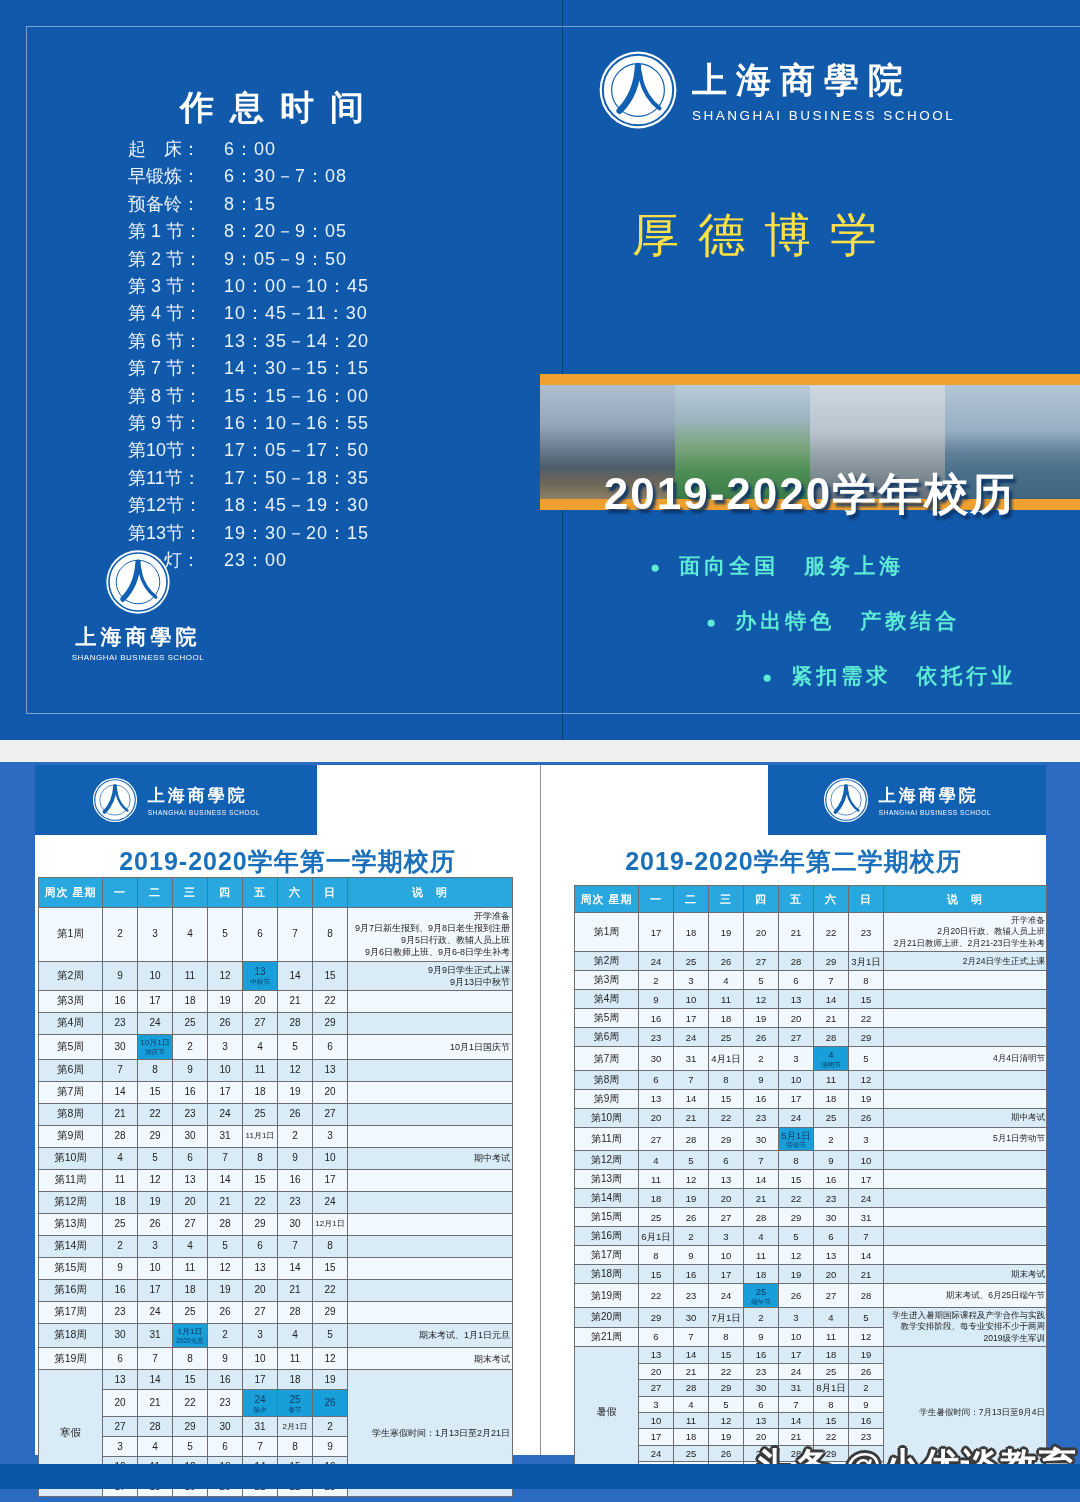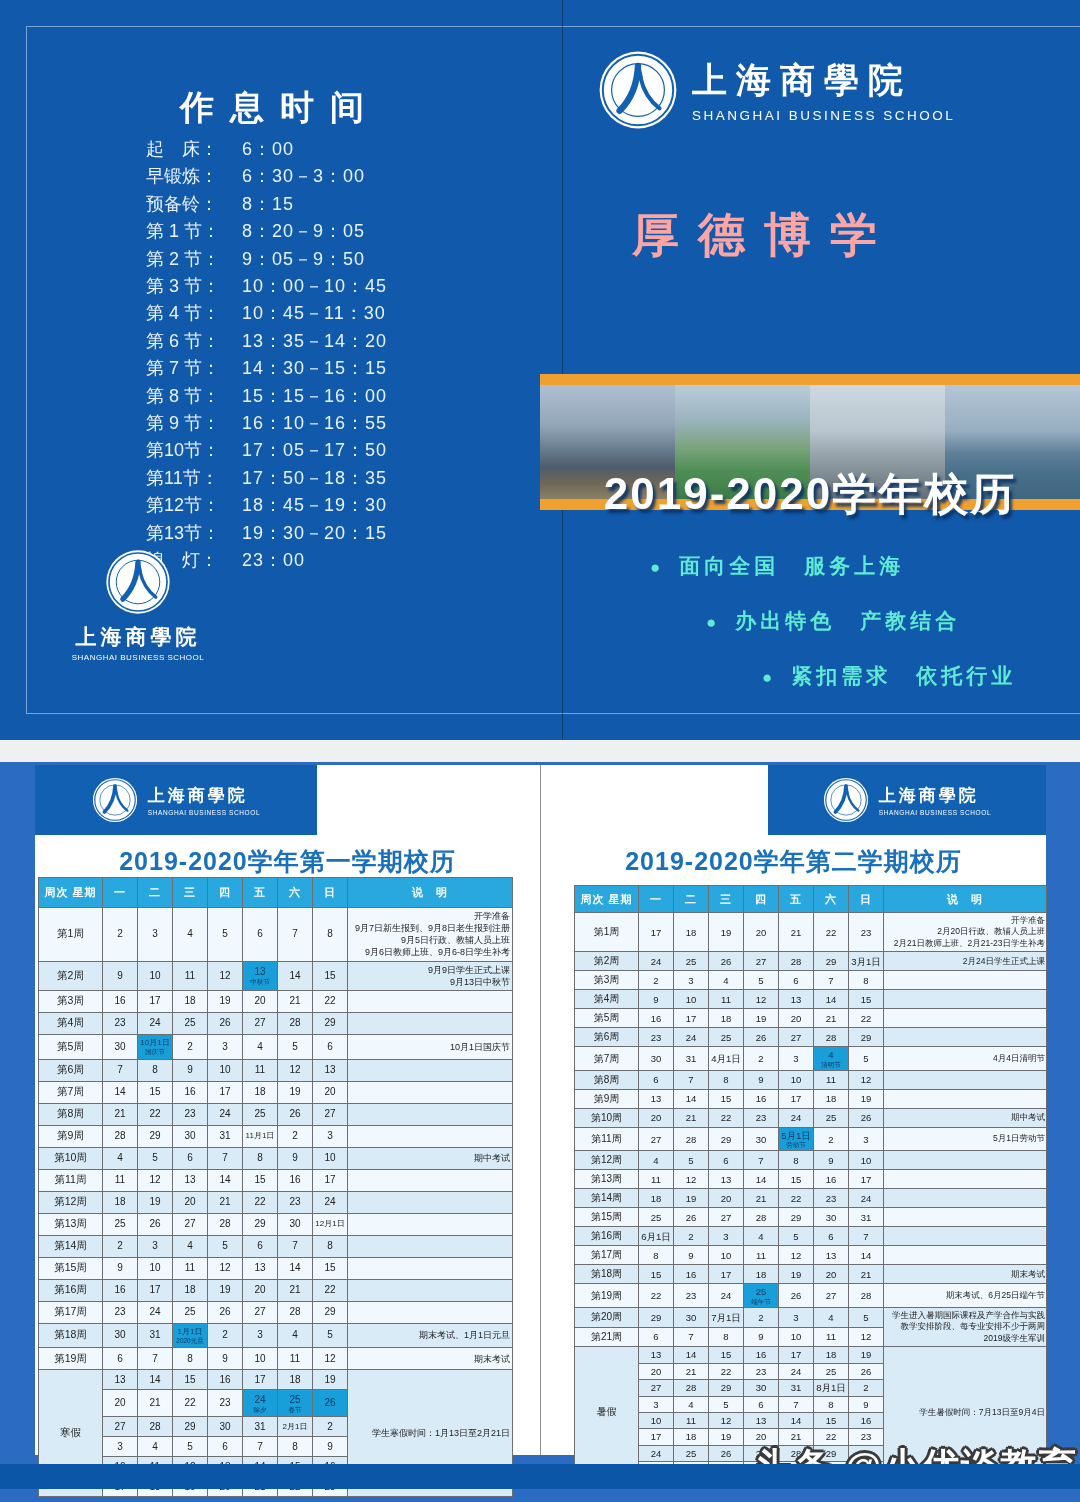--- a/index.html
+++ b/index.html
@@ -12,42 +12,42 @@
 
   
   .brochure{position:absolute;left:0;top:0;width:1080px;height:740px;background:#1159aa;padding-left:44px;}
   .inner-frame{position:absolute;inset:26px;border:1px solid rgba(255,255,255,.45);pointer-events:none;}
   .fold-line{position:absolute;left:562px;top:0;width:1px;height:740px;background:rgba(8,35,70,.55);}
 
   
   .schedule-title{position:absolute;left:0;top:62px;width:560px;text-align:center;
     color:#fff;font-size:34px;font-weight:bold;letter-spacing:16px;}
   .schedule-list{position:absolute;left:128px;top:136px;color:#e9f3ff;font-size:18px;}
-  .sch-row{line-height:27.4px;white-space:nowrap;margin-left:18px;}
+  .sch-row{line-height:27.4px;white-space:nowrap;}
   .sch-label{display:inline-block;width:96px;}
   .sch-time{letter-spacing:1px;}
 
   
   .contacts{position:absolute;left:58px;top:543px;display:flex;color:#fff;}
   .contact-logo{width:160px;text-align:center;padding-top:6px;}
   .contact-logo .badge{display:inline-block;width:66px;height:66px;}
   .contact-logo .cn{display:block;font-size:21px;font-weight:bold;letter-spacing:4px;margin-top:4px;font-family:"Liberation Serif","DejaVu Serif",serif;}
   .contact-logo .en{display:block;font-size:8px;letter-spacing:.5px;margin-top:2px;}
   .contact-lines{font-size:14.5px;font-weight:bold;line-height:21px;padding-left:6px;}
   .campus{margin-bottom:11px;}
   .campus-name{letter-spacing:1px;}
   .campus-line{white-space:nowrap;}
 
   
   .cover-logo{position:absolute;left:598px;top:50px;display:flex;align-items:center;}
   .cover-logo .badge{display:inline-block;width:80px;height:80px;}
   .cover-logo-text{margin-left:14px;color:#fff;}
   .cover-logo-text .cn{display:block;font-size:35px;font-weight:bold;letter-spacing:9px;font-family:"Liberation Serif","DejaVu Serif",serif;}
   .cover-logo-text .en{display:block;font-size:13.5px;letter-spacing:2.5px;margin-top:4px;}
-  .motto{position:absolute;left:632px;top:204px;color:#fca5a5;font-weight:bold;font-size:47px;letter-spacing:19px;}
+  .motto{position:absolute;left:632px;top:204px;color:#fde047;font-weight:normal;font-size:47px;letter-spacing:19px;}
   .motto-line2{margin-left:88px;margin-top:16px;}
 
   .photo-strip{position:absolute;left:540px;top:374px;width:540px;}
   .strip-bar{height:11px;background:#f0a02e;}
   .photos{display:flex;height:114px;}
   .photo{flex:1 1 25%;}
   .p1{background:linear-gradient(180deg,#aebfd0 0%,#93a7b8 35%,#6b7f91 55%,#4e5d6b 72%,#6e6757 86%,#8c7f66 100%);}
   .p2{background:linear-gradient(180deg,#b9cdd9 0%,#9cb4c0 30%,#7aa37c 55%,#4f8f56 75%,#3c7b47 100%);}
   .p3{background:linear-gradient(180deg,#cdd8e0 0%,#b9c6cf 40%,#98a5ad 60%,#7d8a92 80%,#646f77 100%);}
   .p4{background:linear-gradient(180deg,#b4c6d6 0%,#97aec2 40%,#5f7f98 60%,#49708b 76%,#3f657f 100%);}
@@ -112,21 +112,21 @@
 
 <div class="page">
 
   <section class="brochure">
     <div class="inner-frame"></div>
     <div class="fold-line"></div>
 
     <h1 class="schedule-title">作息时间</h1>
     <div class="schedule-list">
         <div class="sch-row"><span class="sch-label">起　床：</span><span class="sch-time">6：00</span></div>
-        <div class="sch-row"><span class="sch-label">早锻炼：</span><span class="sch-time">6：30－3：00</span></div>
+        <div class="sch-row"><span class="sch-label">早锻炼：</span><span class="sch-time">6：30－7：08</span></div>
         <div class="sch-row"><span class="sch-label">预备铃：</span><span class="sch-time">8：15</span></div>
         <div class="sch-row"><span class="sch-label">第 1 节：</span><span class="sch-time">8：20－9：05</span></div>
         <div class="sch-row"><span class="sch-label">第 2 节：</span><span class="sch-time">9：05－9：50</span></div>
         <div class="sch-row"><span class="sch-label">第 3 节：</span><span class="sch-time">10：00－10：45</span></div>
         <div class="sch-row"><span class="sch-label">第 4 节：</span><span class="sch-time">10：45－11：30</span></div>
         <div class="sch-row"><span class="sch-label">第 6 节：</span><span class="sch-time">13：35－14：20</span></div>
         <div class="sch-row"><span class="sch-label">第 7 节：</span><span class="sch-time">14：30－15：15</span></div>
         <div class="sch-row"><span class="sch-label">第 8 节：</span><span class="sch-time">15：15－16：00</span></div>
         <div class="sch-row"><span class="sch-label">第 9 节：</span><span class="sch-time">16：10－16：55</span></div>
         <div class="sch-row"><span class="sch-label">第10节：</span><span class="sch-time">17：05－17：50</span></div>

